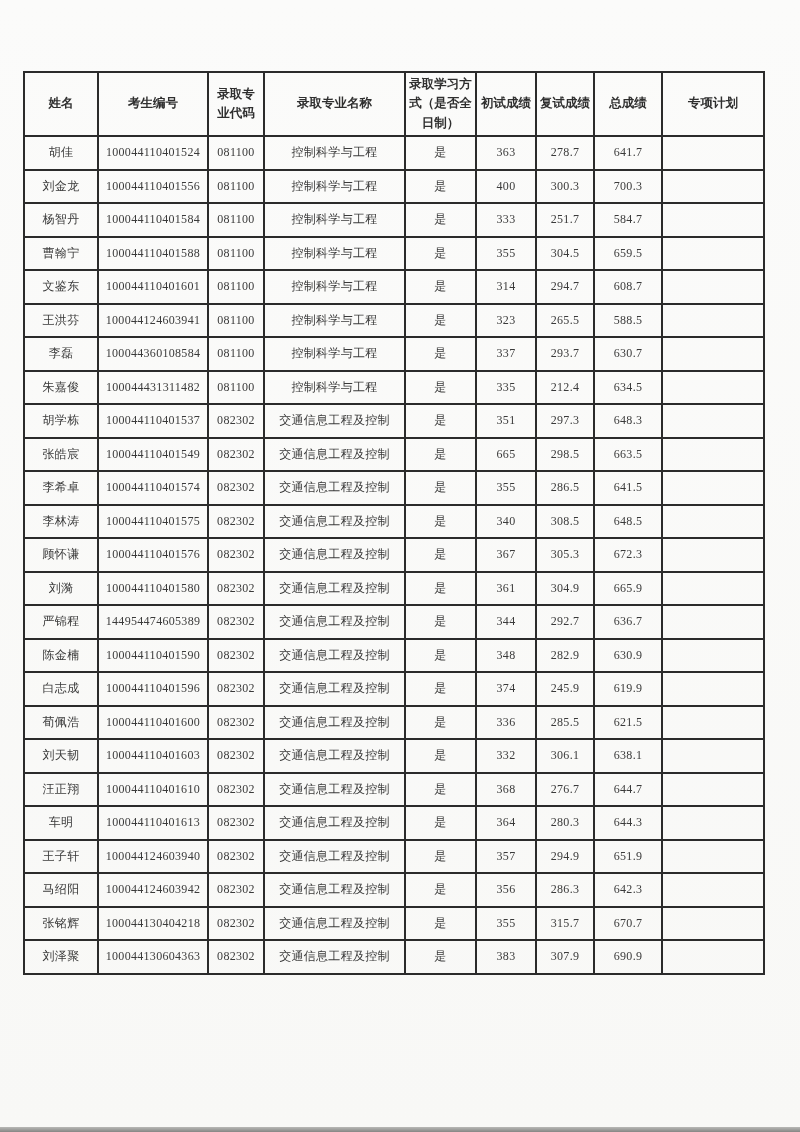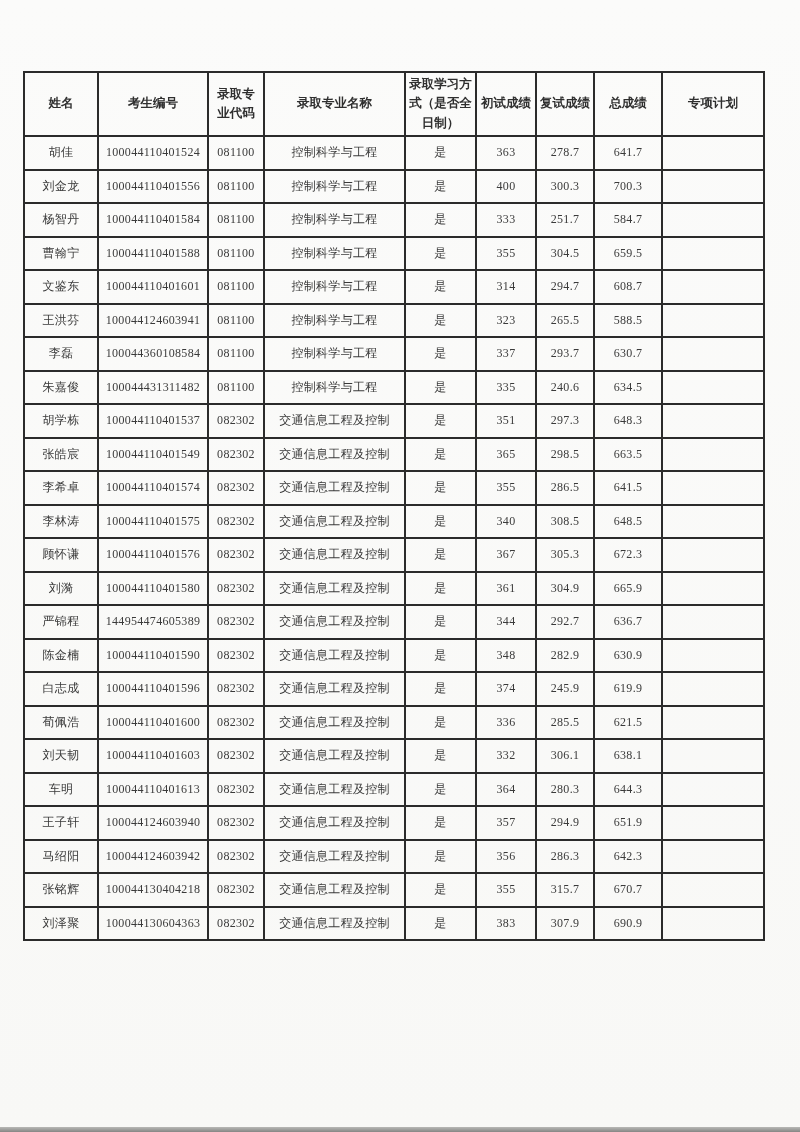--- a/index.html
+++ b/index.html
@@ -182,42 +182,42 @@
           <td>630.7</td>
           <td></td>
         </tr>
         <tr>
           <td>朱嘉俊</td>
           <td>100044431311482</td>
           <td>081100</td>
           <td>控制科学与工程</td>
           <td>是</td>
           <td>335</td>
-          <td>240.6</td>
+          <td>212.4</td>
           <td>634.5</td>
           <td></td>
         </tr>
         <tr>
           <td>胡学栋</td>
           <td>100044110401537</td>
           <td>082302</td>
           <td>交通信息工程及控制</td>
           <td>是</td>
           <td>351</td>
           <td>297.3</td>
           <td>648.3</td>
           <td></td>
         </tr>
         <tr>
           <td>张皓宸</td>
           <td>100044110401549</td>
           <td>082302</td>
           <td>交通信息工程及控制</td>
           <td>是</td>
-          <td>365</td>
+          <td>665</td>
           <td>298.5</td>
           <td>663.5</td>
           <td></td>
         </tr>
         <tr>
           <td>李希卓</td>
           <td>100044110401574</td>
           <td>082302</td>
           <td>交通信息工程及控制</td>
           <td>是</td>
@@ -308,20 +308,31 @@
           <td>100044110401603</td>
           <td>082302</td>
           <td>交通信息工程及控制</td>
           <td>是</td>
           <td>332</td>
           <td>306.1</td>
           <td>638.1</td>
           <td></td>
         </tr>
         <tr>
+          <td>汪正翔</td>
+          <td>100044110401610</td>
+          <td>082302</td>
+          <td>交通信息工程及控制</td>
+          <td>是</td>
+          <td>368</td>
+          <td>276.7</td>
+          <td>644.7</td>
+          <td></td>
+        </tr>
+        <tr>
           <td>车明</td>
           <td>100044110401613</td>
           <td>082302</td>
           <td>交通信息工程及控制</td>
           <td>是</td>
           <td>364</td>
           <td>280.3</td>
           <td>644.3</td>
           <td></td>
         </tr>

